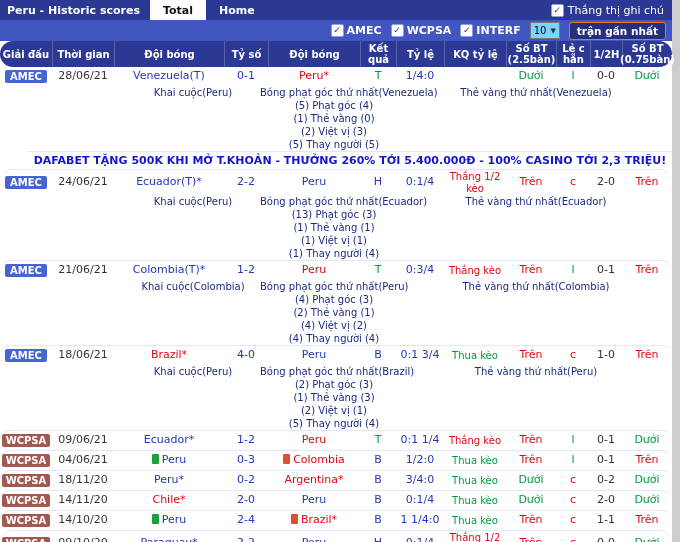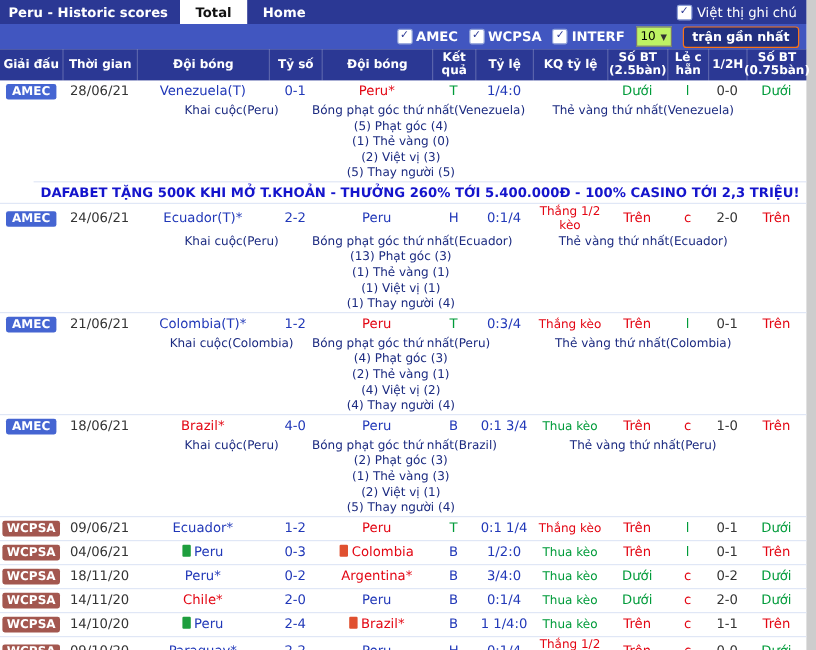--- a/index.html
+++ b/index.html
@@ -26,32 +26,32 @@
     flex:0 0 auto;box-sizing:content-box;
   }
 
   
   .filterbar{
     height:21px;background:#4156c0;display:flex;align-items:center;justify-content:flex-end;
     gap:9px;color:#fff;font-size:11px;font-weight:bold;padding-right:6px;
   }
   .fitem{display:flex;align-items:center;gap:3px;cursor:pointer;}
   .sel{
-    background:#bef264;border:1px solid #777;color:#000;height:15px;
+    background:#7dd3fc;border:1px solid #777;color:#000;height:15px;
     display:inline-flex;align-items:center;gap:4px;font-size:10px;font-weight:normal;
     padding:0 3px;cursor:pointer;
   }
   .arr{font-size:7px;color:#333;}
   .chip{
     background:#22307f;border:1px solid #f97316;border-radius:3px;
     padding:2px 7px;font-size:10.5px;font-weight:bold;color:#fff;
   }
 
   
-  .grid12{display:grid;grid-template-columns:52px 62px 110px 44px 92px 36px 48px 62px 50px 34px 32px 50px;}
+  .grid12{display:grid;grid-template-columns:52px 62px 110px 44px 92px 36px 48px 62px 50px 34px 32px 50px;border-radius:13px;}
   .thead{background:#2b3894;color:#fff;font-size:10px;font-weight:bold;}
   .hcell{
     min-height:24px;display:flex;align-items:center;justify-content:center;
     text-align:center;line-height:1.1;padding:2px 1px;box-sizing:border-box;
     border-left:1px solid rgba(255,255,255,.22);
   }
   .hcell:first-child{border-left:none;}
 
   .mrow{
     align-items:center;text-align:center;font-size:11px;min-height:19px;
@@ -95,21 +95,21 @@
 <body>
 
 <div class="page">
 
   <div class="topbar">
     <span class="title">Peru - Historic scores</span>
     <div class="tab active">Total</div>
     <div class="tab">Home</div>
     <label class="notes-toggle">
       <span class="chk">✓</span>
-      <span>Việt thị ghi chú</span>
+      <span>Thắng thị ghi chú</span>
     </label>
   </div>
 
   <div class="filterbar">
     <label class="fitem">
       <span class="chk">✓</span>
       <span>AMEC</span>
     </label>
     <label class="fitem">
       <span class="chk">✓</span>

